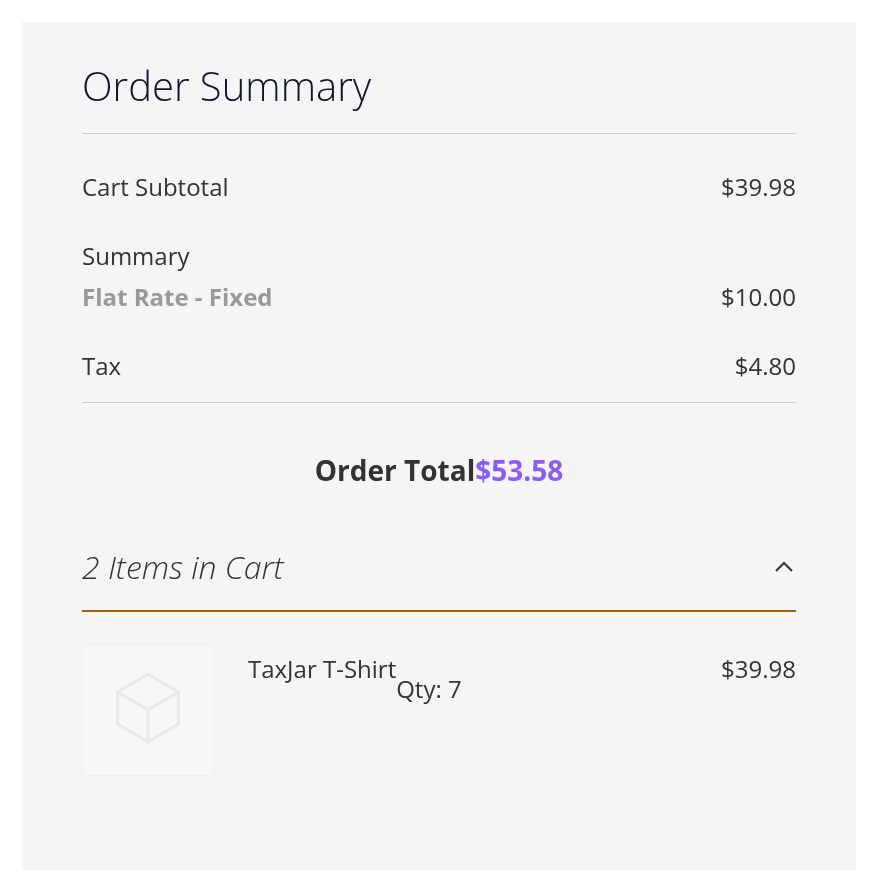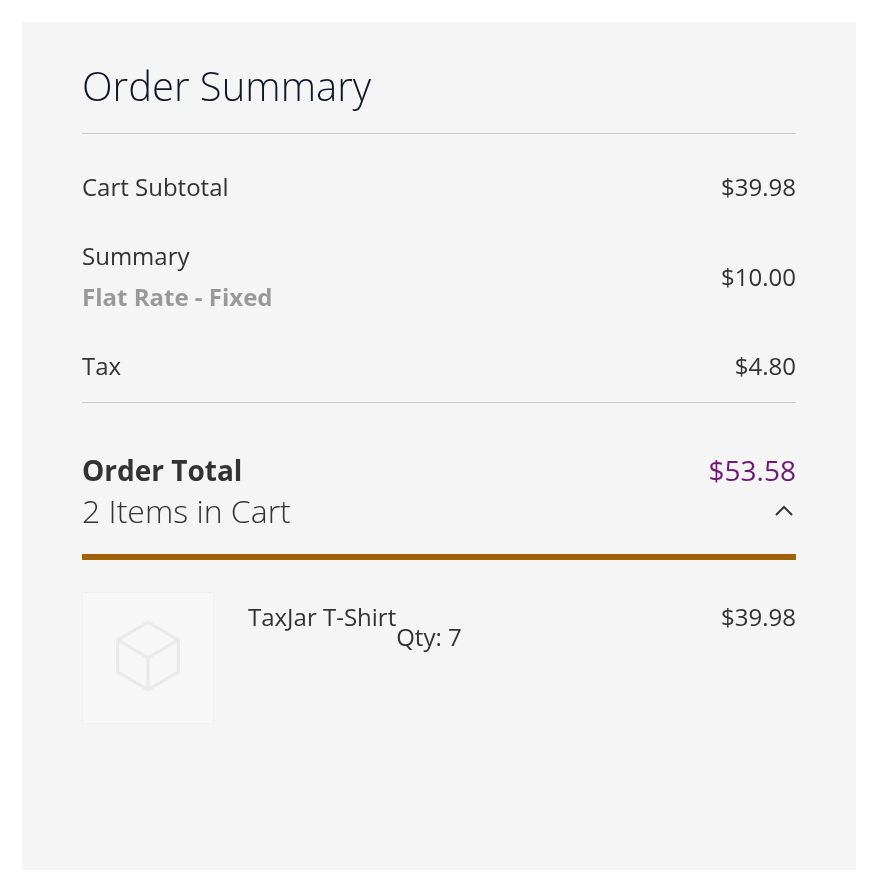--- a/index.html
+++ b/index.html
@@ -24,21 +24,21 @@
       font-size: 40px;
       font-weight: 300;
       color: #0f172a;
       padding-bottom: 20px;
       border-bottom: 1px solid #cccccc;
       margin-bottom: 24px;
     }
     .line-row {
       display: flex;
       justify-content: space-between;
-      align-items: center;
+      align-items: flex-end;
       margin-bottom: 28px;
       margin-top: 36px;
     }
     .line-label {
       font-size: 24px;
       color: #333333;
       font-weight: 400;
     }
     .line-sublabel {
       font-size: 24px;
@@ -50,41 +50,43 @@
       font-size: 24px;
       color: #333333;
       font-weight: 400;
     }
     .divider {
       border-top: 1px solid #cccccc;
       margin-top: 2px;
     }
     .total-row {
       display: flex;
-      justify-content: space-between;
+      justify-content: center;
       align-items: center;
       margin-top: 48px;
+      margin-bottom: 56px;
     }
     .total-label {
       font-size: 28px;
       font-weight: 700;
       color: #333333;
     }
     .total-value {
       font-size: 28px;
-      font-weight: 400;
-      color: #701a75;
+      font-weight: 700;
+      color: #8b5cf6;
     }
     .items-header {
       display: flex;
       justify-content: space-between;
       align-items: center;
       cursor: pointer;
       padding-bottom: 22px;
-      border-bottom: 6px solid #a16207;
+      border-bottom: 2px solid #a16207;
+      font-style: italic;
     }
     .items-title {
       font-size: 32px;
       font-weight: 300;
       color: #333333;
     }
     .chevron {
       width: 24px;
       height: 24px;
       display: flex;

